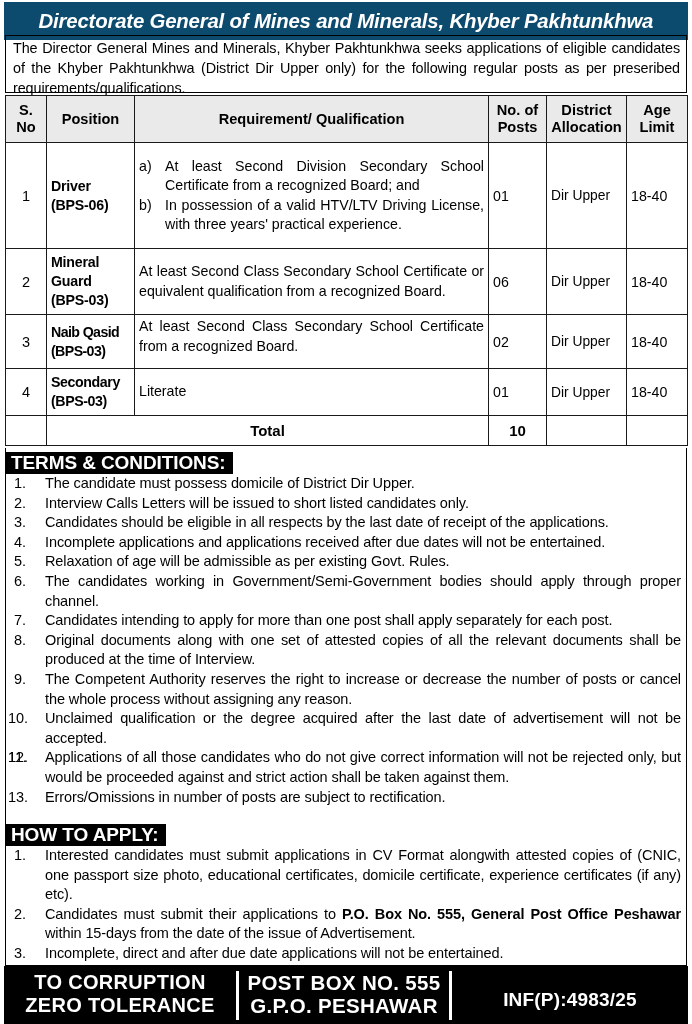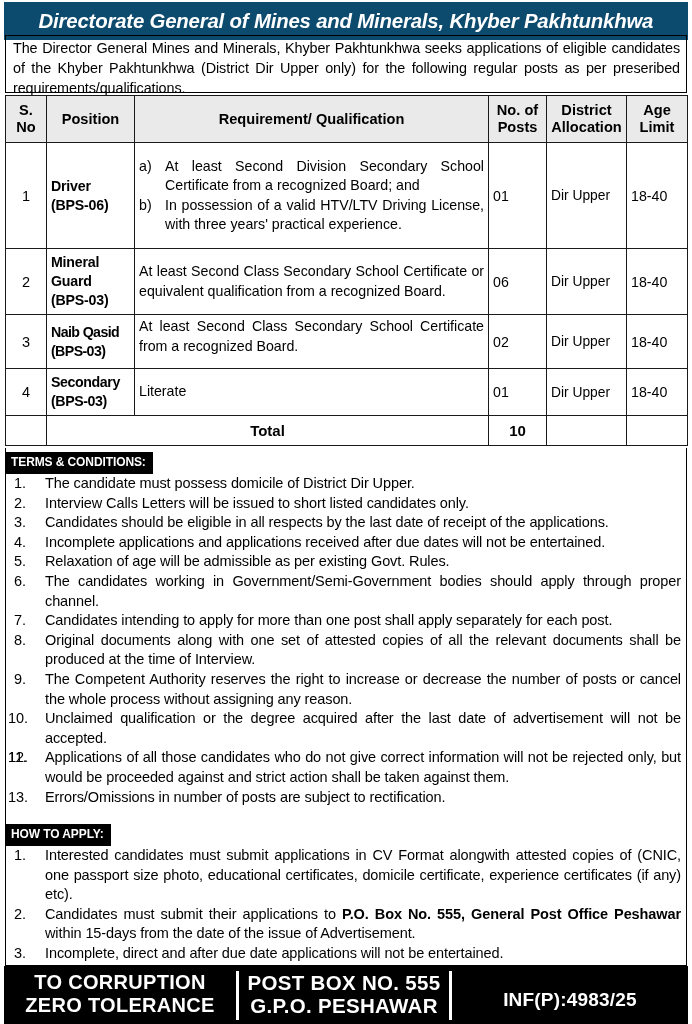--- a/index.html
+++ b/index.html
@@ -159,21 +159,21 @@
     font-weight: bold;
     font-size: 15px;
   }
 
   
   .chip {
     display: inline-block;
     background: #000000;
     color: #ffffff;
     font-weight: bold;
-    font-size: 12px;
+    font-size: 19px;
     line-height: 19px;
     padding: 1px 7px 2px 6px;
     letter-spacing: -0.1px;
     white-space: nowrap;
   }
   .chip-row {
     position: absolute;
     left: 5px;
   }
 

